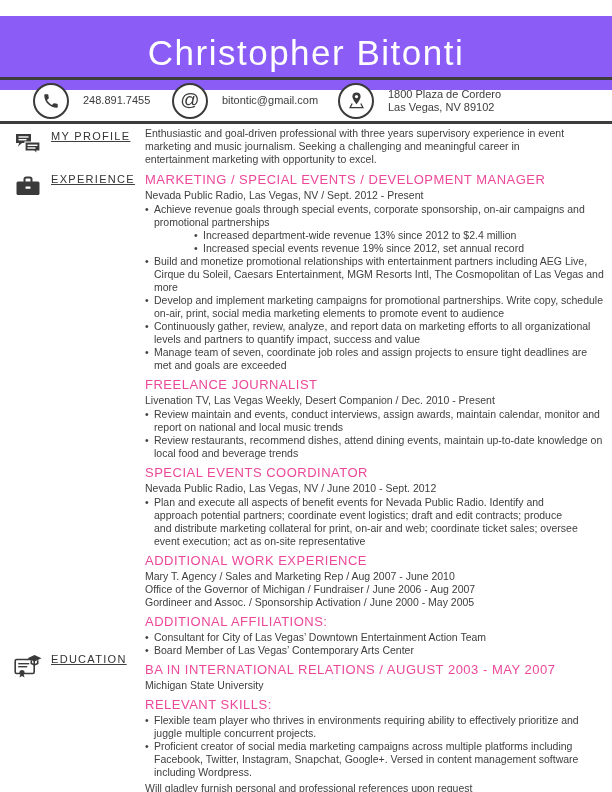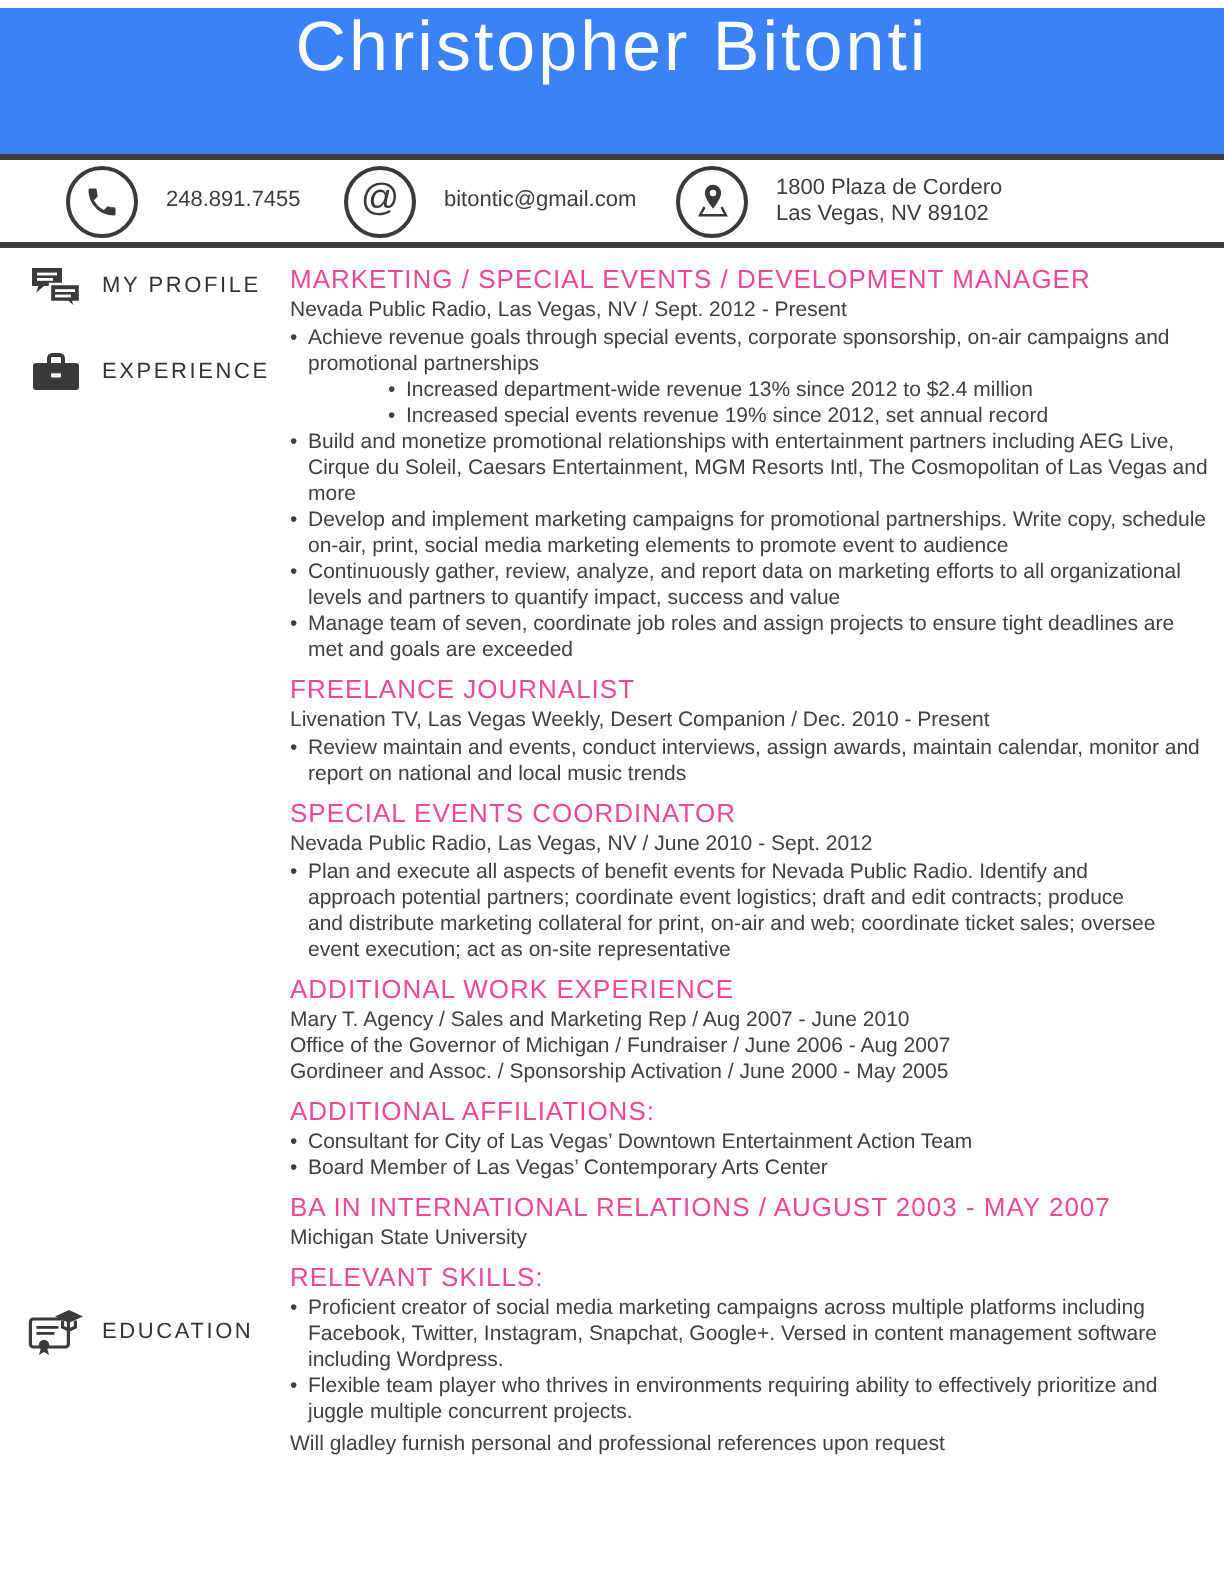--- a/index.html
+++ b/index.html
@@ -2,22 +2,22 @@
 <html><head>
 <meta charset="utf-8">
 <style>
   html,body{margin:0;padding:0;background:#e8e8e8;}
   .page{
     position:relative;width:612px;height:792px;background:#ffffff;overflow:hidden;
     font-family:"Liberation Sans",sans-serif;color:#3f3f3f;margin:0 auto;
   }
   
   .name-band{
-    position:absolute;left:0;top:4px;width:612px;height:74px;background:#3b82f6;
-    display:flex;align-items:flex-start;justify-content:center;
+    position:absolute;left:0;top:16px;width:612px;height:74px;background:#8b5cf6;
+    display:flex;align-items:center;justify-content:center;
   }
   .name-band h1{
     margin:0;color:#ffffff;font-size:35px;font-weight:300;letter-spacing:1.5px;
   }
   .rule{position:absolute;left:0;width:612px;height:3px;background:#3d3d3d;}
   .rule-top{top:77px;}
   .rule-bottom{top:121px;}
   
   .contact-bar{position:absolute;left:0;top:80px;width:612px;height:41px;}
   .contact-item{position:absolute;top:0;height:41px;display:flex;align-items:center;}
@@ -25,21 +25,21 @@
   .contact-item.email{left:172px;}
   .contact-item.address{left:338px;}
   .circle-icon{
     width:32px;height:32px;border:2px solid #3a3a3a;border-radius:50%;
     display:flex;align-items:center;justify-content:center;flex:0 0 auto;
     background:#fff;
   }
   .contact-text{margin-left:14px;font-size:11px;color:#3c3c3c;line-height:13px;white-space:nowrap;}
   .at-glyph{font-size:19px;color:#3a3a3a;line-height:1;transform:translateY(-1px);}
   
-  .side-item{position:absolute;left:14px;display:flex;align-items:center;}
+  .side-item{position:absolute;left:14px;display:flex;text-decoration:underline;}
   .side-item .icon-box{width:28px;height:26px;display:flex;align-items:center;justify-content:center;flex:0 0 auto;}
   .side-label{margin-left:9px;font-size:11px;letter-spacing:1.3px;color:#333333;white-space:nowrap;}
   .sp-profile{top:130px;}
   .sp-experience{top:173px;}
   .sp-education{top:653px;}
   .sp-reference{top:766px;}
   
   .content{position:absolute;left:145px;top:127px;width:462px;font-size:10.5px;line-height:13px;color:#404040;}
   .content p{margin:0;}
   .profile-text{max-width:432px;margin-bottom:6px !important;}
@@ -137,20 +137,21 @@
         <circle cx="8" cy="19.5" r="2.6" class="dk"></circle>
         <path class="dk" d="M6.4 21.5 5.4 24.5 8 23l2.6 1.5-1-3z"></path>
       </svg>
     </span>
     <span class="side-label">EDUCATION</span>
   </div>
 
 
   <main class="content">
 
+    <p class="profile-text">Enthusiastic and goal-driven professional with three years supervisory experience in event marketing and music journalism. Seeking a challenging and meaningful career in entertainment marketing with opportunity to excel.</p>
 
     <section>
       <h2 class="sec">MARKETING / SPECIAL EVENTS / DEVELOPMENT MANAGER</h2>
       <p class="meta">Nevada Public Radio, Las Vegas, NV / Sept. 2012 - Present</p>
       <ul class="blts">
         <li>
           <span>Achieve revenue goals through special events, corporate sponsorship, on-air campaigns and promotional partnerships</span>
           <ul class="subs">
             <li>Increased department-wide revenue 13% since 2012 to $2.4 million</li>
             <li>Increased special events revenue 19% since 2012, set annual record</li>
@@ -161,20 +162,21 @@
         <li>Continuously gather, review, analyze, and report data on marketing efforts to all organizational levels and partners to quantify impact, success and value</li>
         <li>Manage team of seven, coordinate job roles and assign projects to ensure tight deadlines are met and goals are exceeded</li>
       </ul>
     </section>
 
     <section>
       <h2 class="sec">FREELANCE JOURNALIST</h2>
       <p class="meta">Livenation TV, Las Vegas Weekly, Desert Companion / Dec. 2010 - Present</p>
       <ul class="blts">
         <li>Review maintain and events, conduct interviews, assign awards, maintain calendar, monitor and report on national and local music trends</li>
+        <li>Review restaurants, recommend dishes, attend dining events, maintain up-to-date knowledge on local food and beverage trends</li>
       </ul>
     </section>
 
     <section>
       <h2 class="sec">SPECIAL EVENTS COORDINATOR</h2>
       <p class="meta">Nevada Public Radio, Las Vegas, NV / June 2010 - Sept. 2012</p>
       <ul class="blts">
         <li class="narrow">Plan and execute all aspects of benefit events for Nevada Public Radio.  Identify and approach potential partners; coordinate event logistics; draft and edit contracts; produce and distribute marketing collateral for print, on-air and web; coordinate ticket sales; oversee event execution; act as on-site representative</li>
       </ul>
     </section>
@@ -195,21 +197,21 @@
     </section>
 
     <section>
       <h2 class="sec">BA IN INTERNATIONAL RELATIONS / AUGUST 2003 - MAY 2007</h2>
       <p>Michigan State University</p>
     </section>
 
     <section>
       <h2 class="sec">RELEVANT SKILLS:</h2>
       <ul class="blts">
+        <li>Flexible team player who thrives in environments requiring ability to effectively prioritize and juggle multiple concurrent projects.</li>
         <li>Proficient creator of social media marketing campaigns across multiple platforms including Facebook, Twitter, Instagram, Snapchat, Google+. Versed in content management software including Wordpress.</li>
-        <li>Flexible team player who thrives in environments requiring ability to effectively prioritize and juggle multiple concurrent projects.</li>
       </ul>
     </section>
 
     <p class="ref-line">Will gladley furnish personal and professional references upon request</p>
 
   </main>
 </div>
 
 </body></html>

